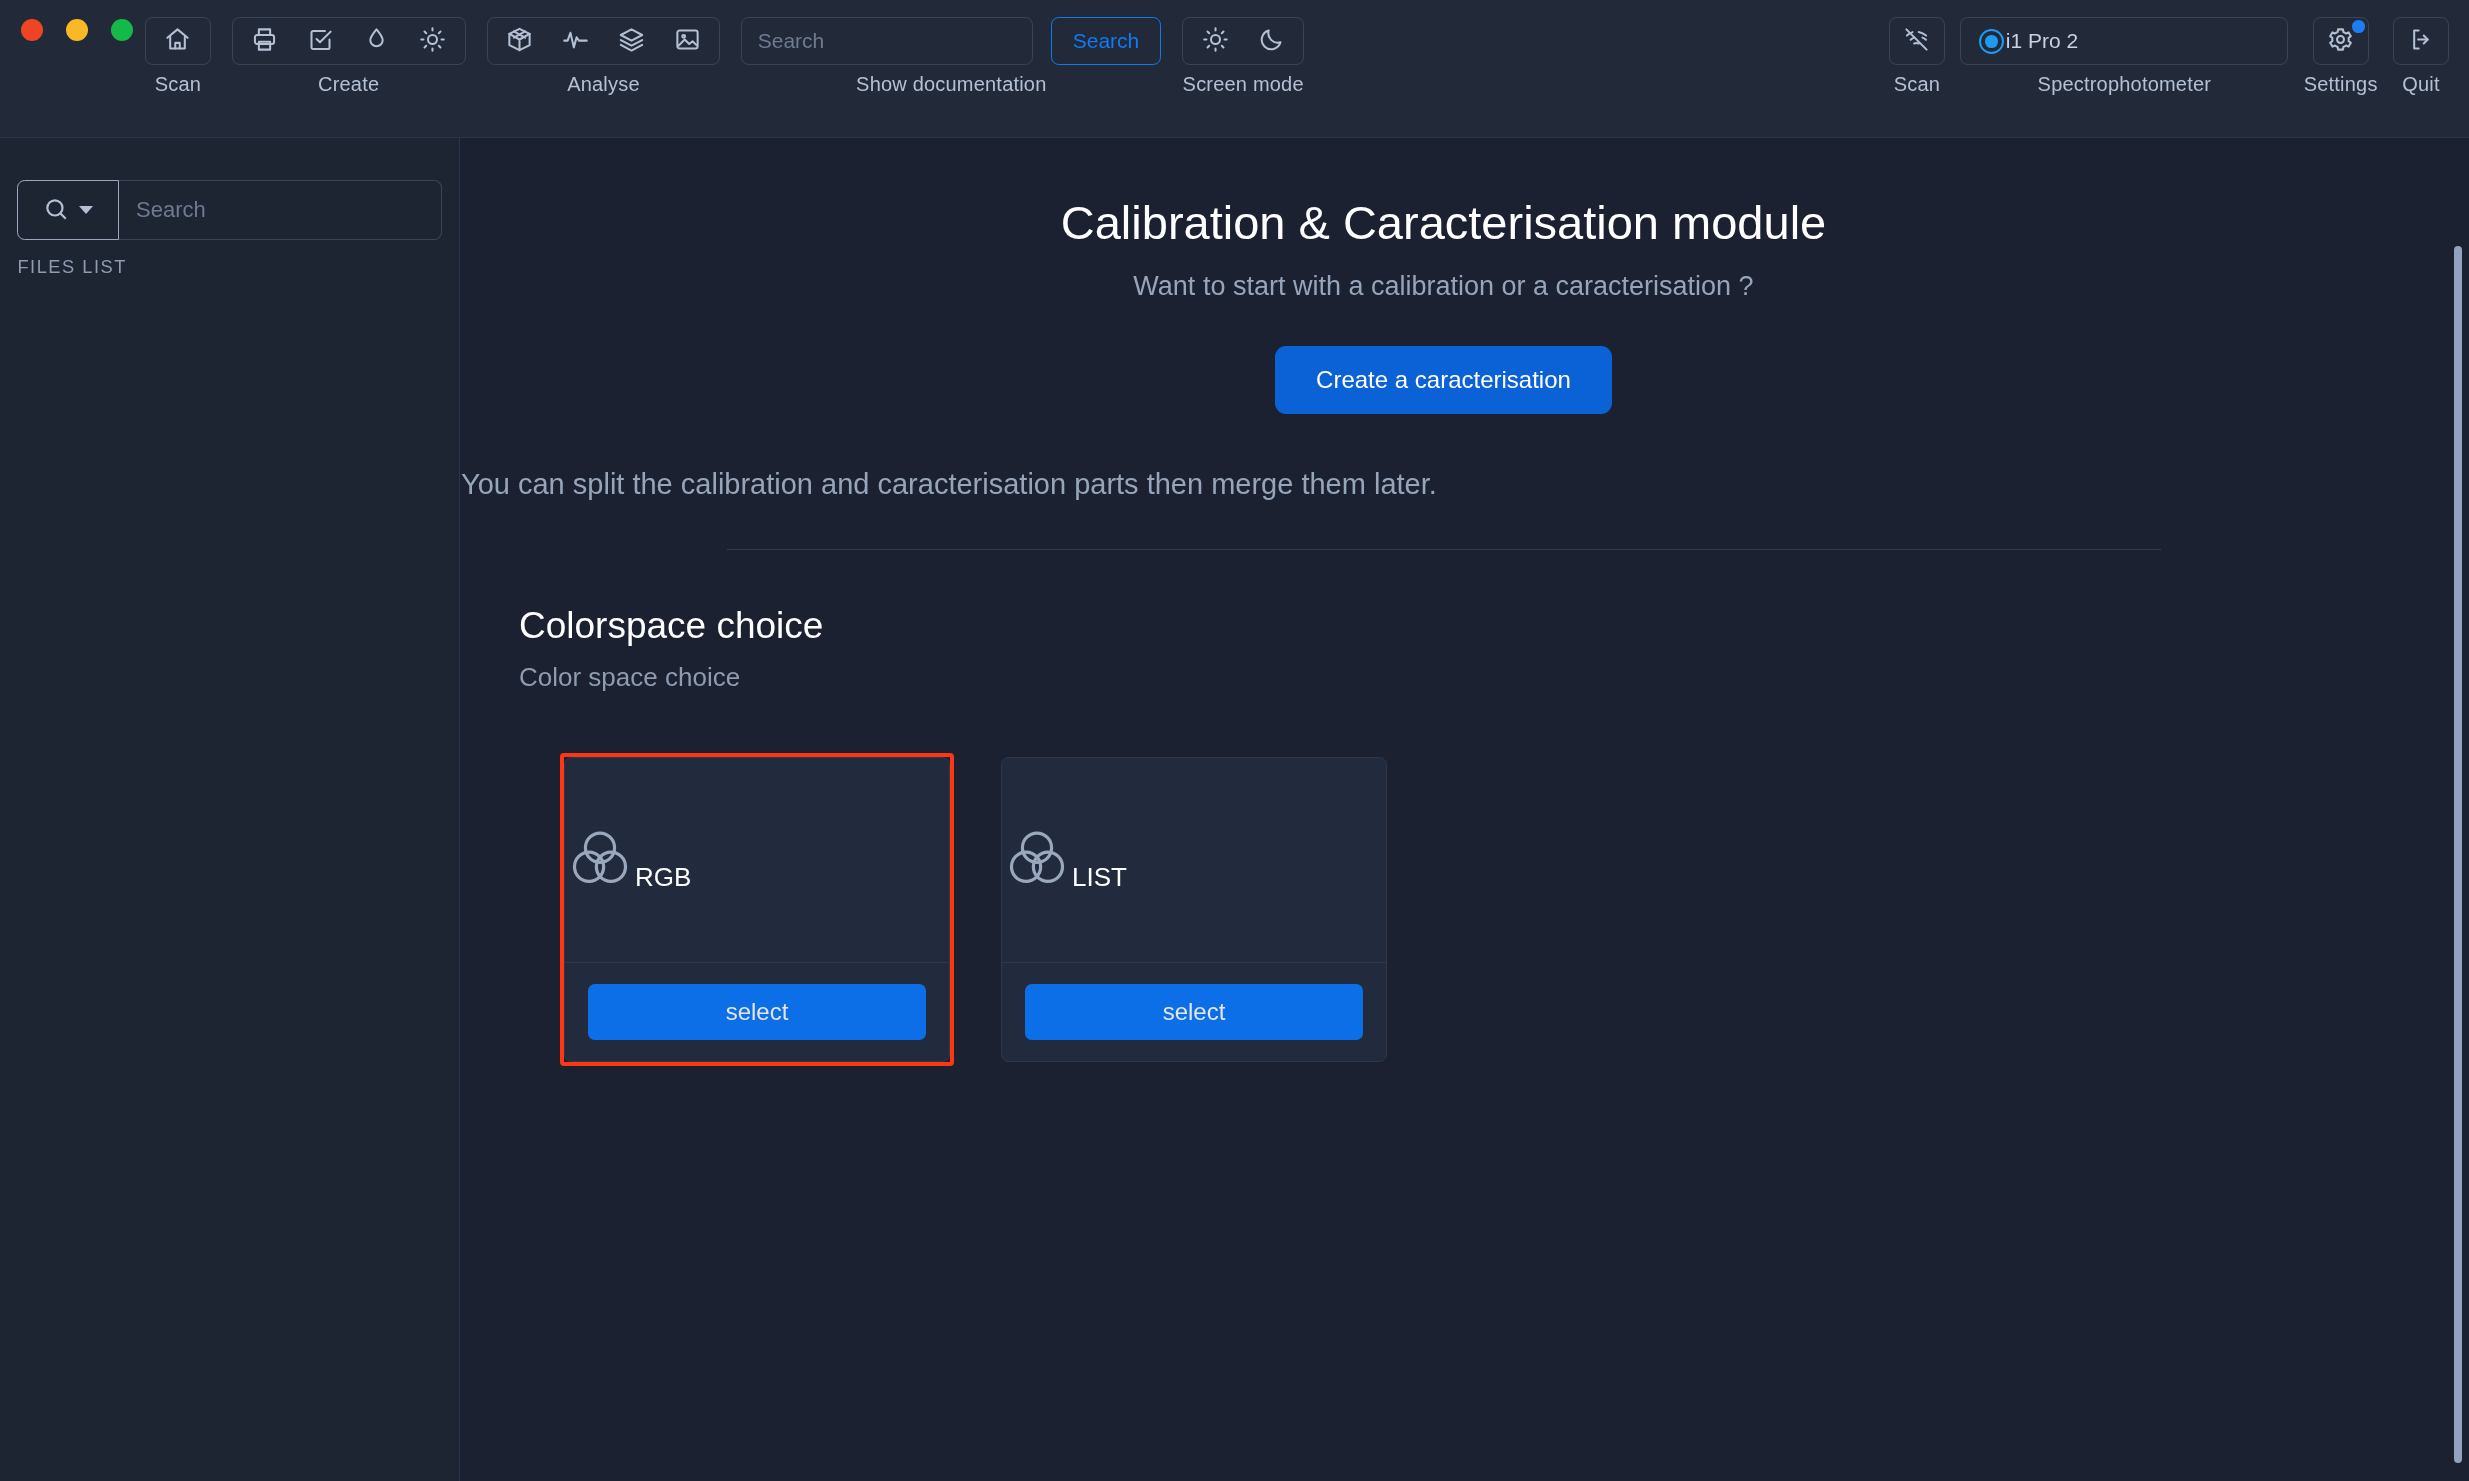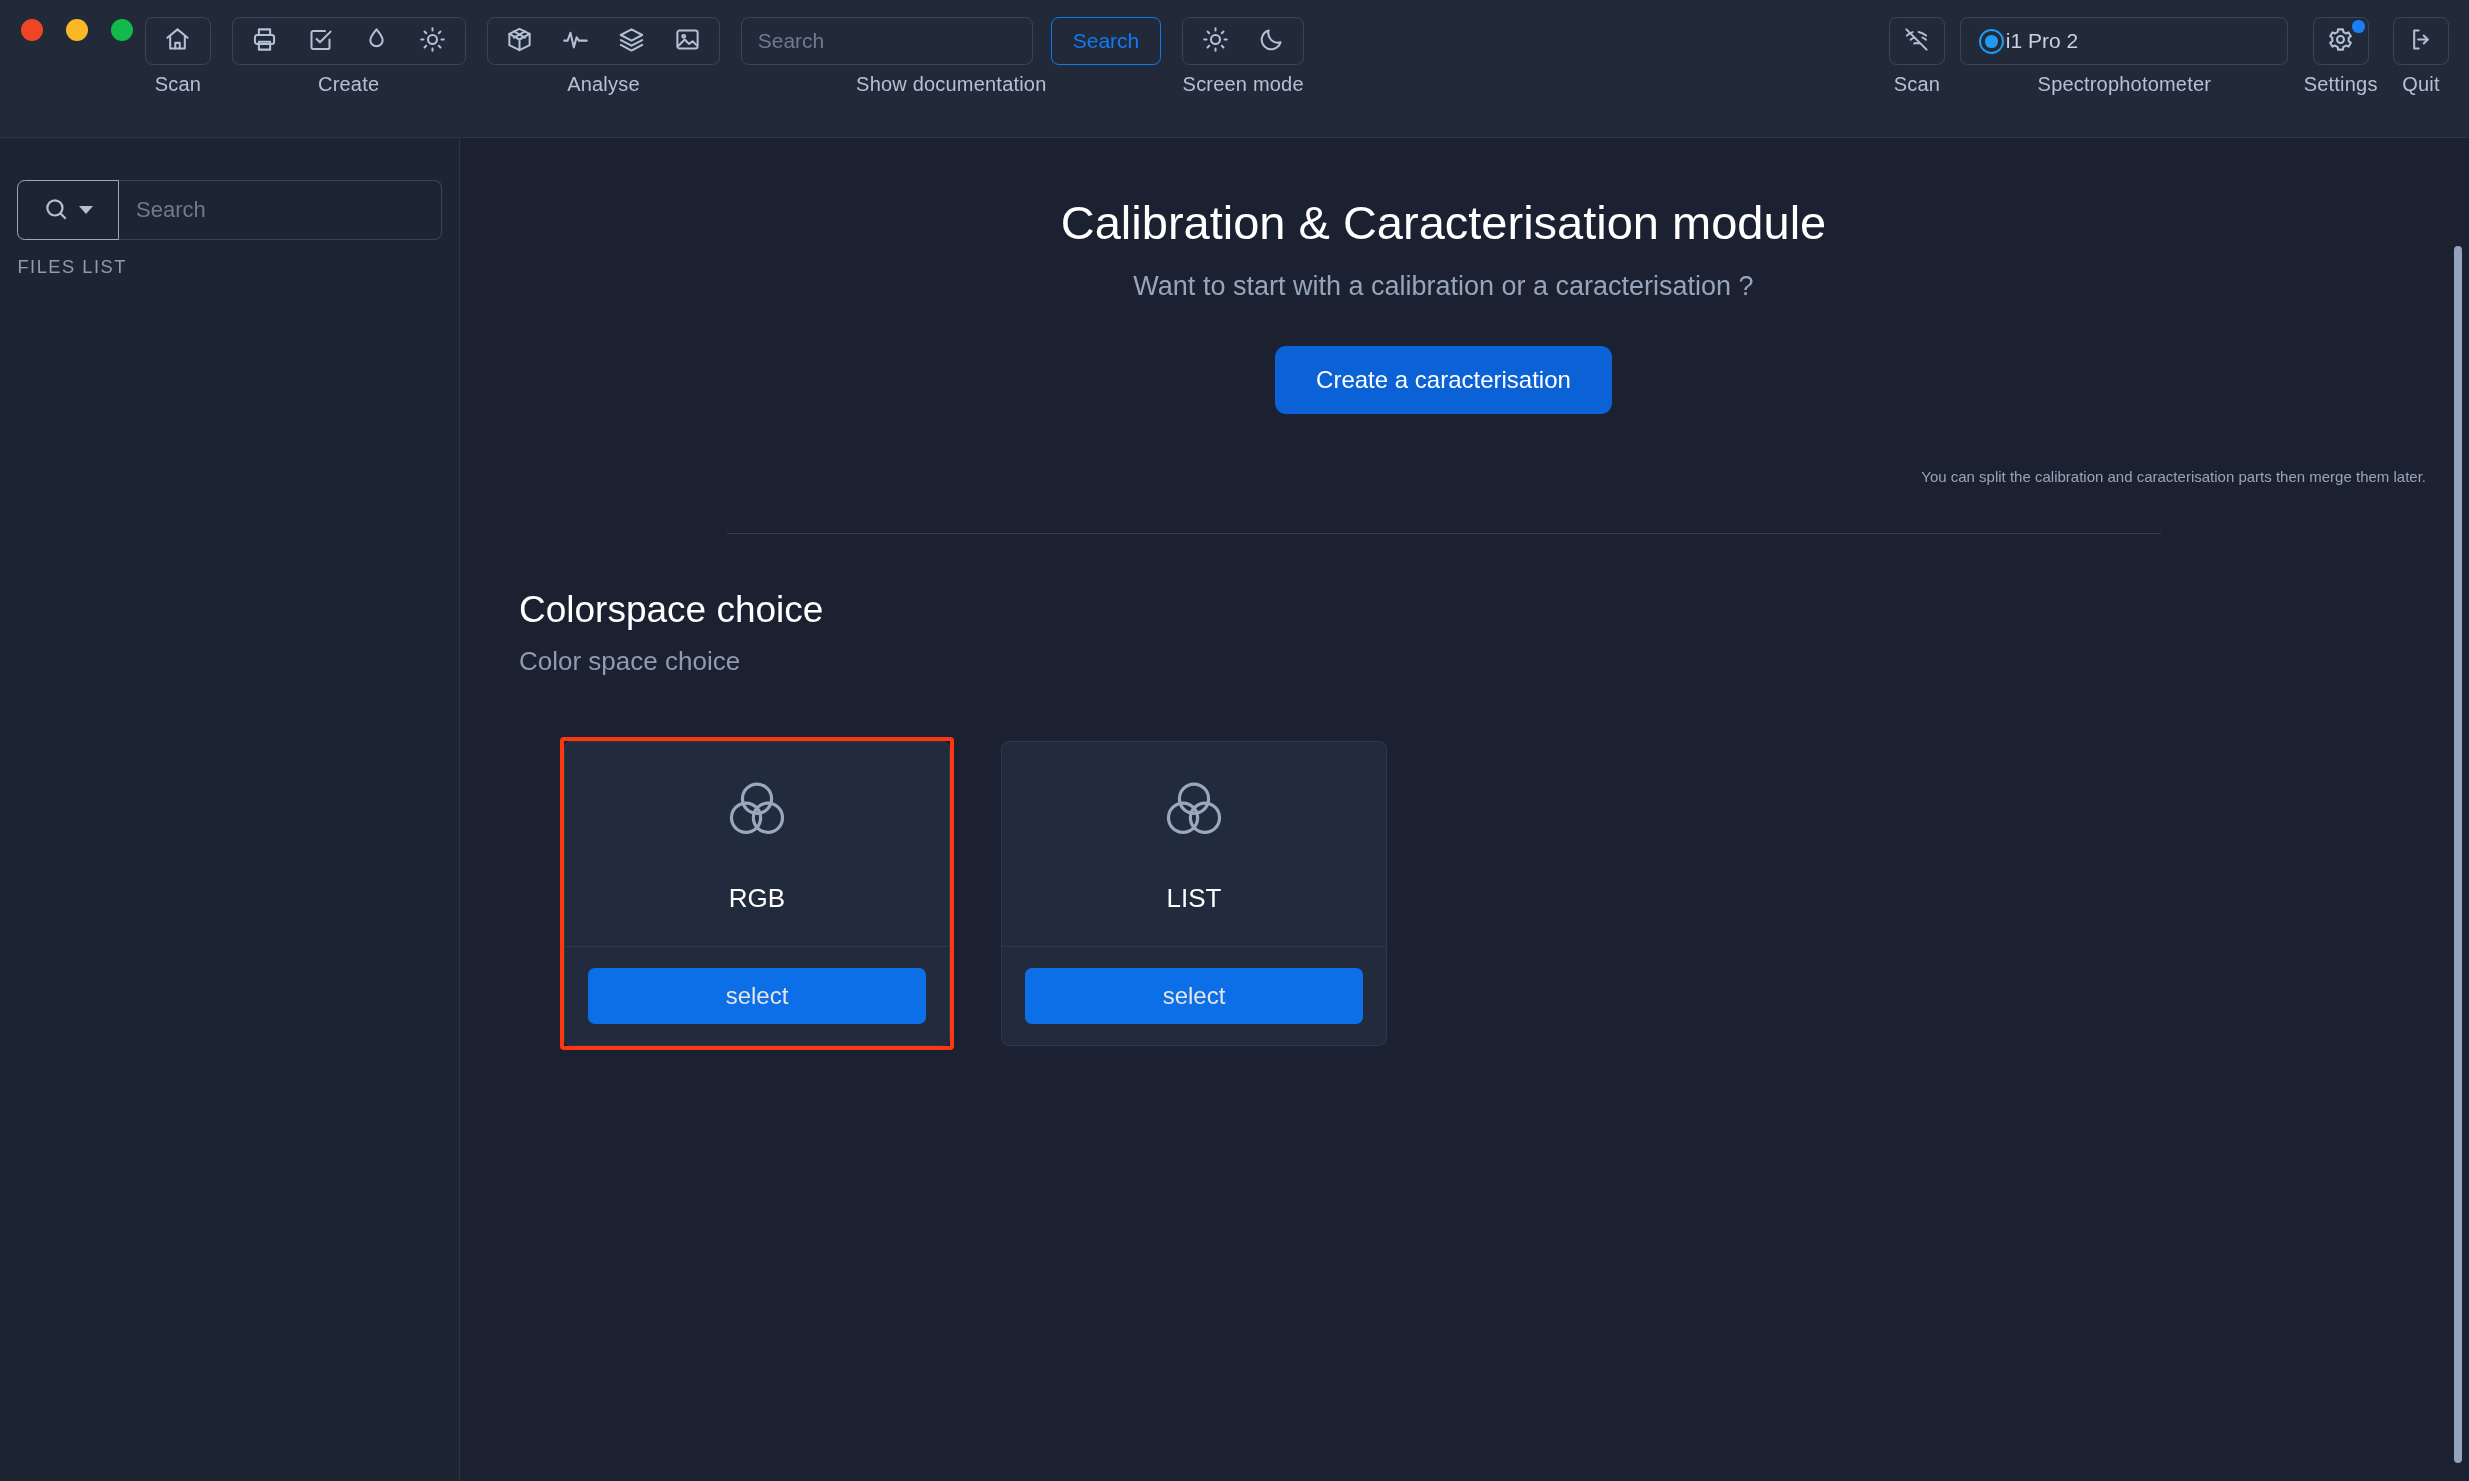--- a/index.html
+++ b/index.html
@@ -168,22 +168,22 @@
   .hero-btn-wrap { margin-top: 44px; text-align: center; }
   .primary-btn {
     display: inline-block;
     background: #0b62d6;
     color: #fff; font-size: 24px;
     border: none; border-radius: 11px;
     padding: 20px 41px; cursor: pointer;
     font-family: "Liberation Sans", sans-serif;
   }
   .hero-note {
-    margin-top: 54px; text-align: right;
-    font-size: 15px; color: #97a5ba;
+    margin-top: 54px; text-align: left;
+    font-size: 29px; color: #97a5ba;
   }
   .divider {
     margin: 48px auto 0 auto;
     width: 1434px; height: 1px; background: #323c50;
   }
 
   .section { margin-left: 58px; margin-top: 55px; }
   .section-title { font-size: 37px; color: #fff; font-weight: 400; }
   .section-sub { margin-top: 15.4px; font-size: 26px; color: #8e9bb0; }
 
@@ -193,22 +193,22 @@
   .card {
     width: 386px;
     background: #222b3d;
     border: 1px solid #2e384b;
     border-radius: 7.7px;
     display: flex; flex-direction: column;
     padding: 0;
   }
   .card-body {
     height: 205px;
-    display: flex; flex-direction: column;
-    align-items: center; justify-content: center;
+    display: flex; 
+    align-items: center; 
     border-bottom: 1px solid #2e384b;
   }
   .card-icon svg { width: 70px; height: 70px; stroke: #9aa8bd; fill: none; stroke-width: 2.2; }
   .card-name { margin-top: 35px; font-size: 26px; color: #fff; }
   .card-foot { padding: 21px 23px 21px 23px; }
   .select-btn {
     width: 100%; height: 56px;
     background: #0c6fe8; color: #e5e5e5;
     font-size: 24px; border: none; border-radius: 6.8px; cursor: pointer;
     font-family: "Liberation Sans", sans-serif;

